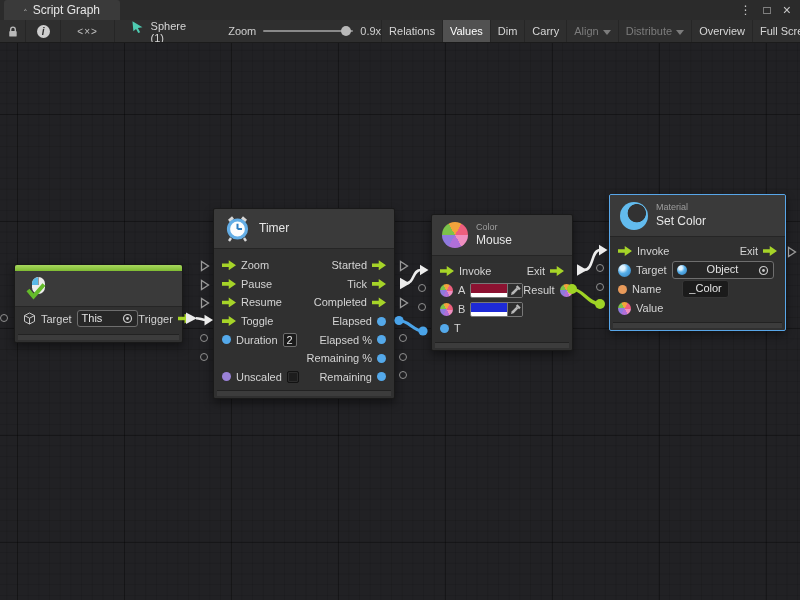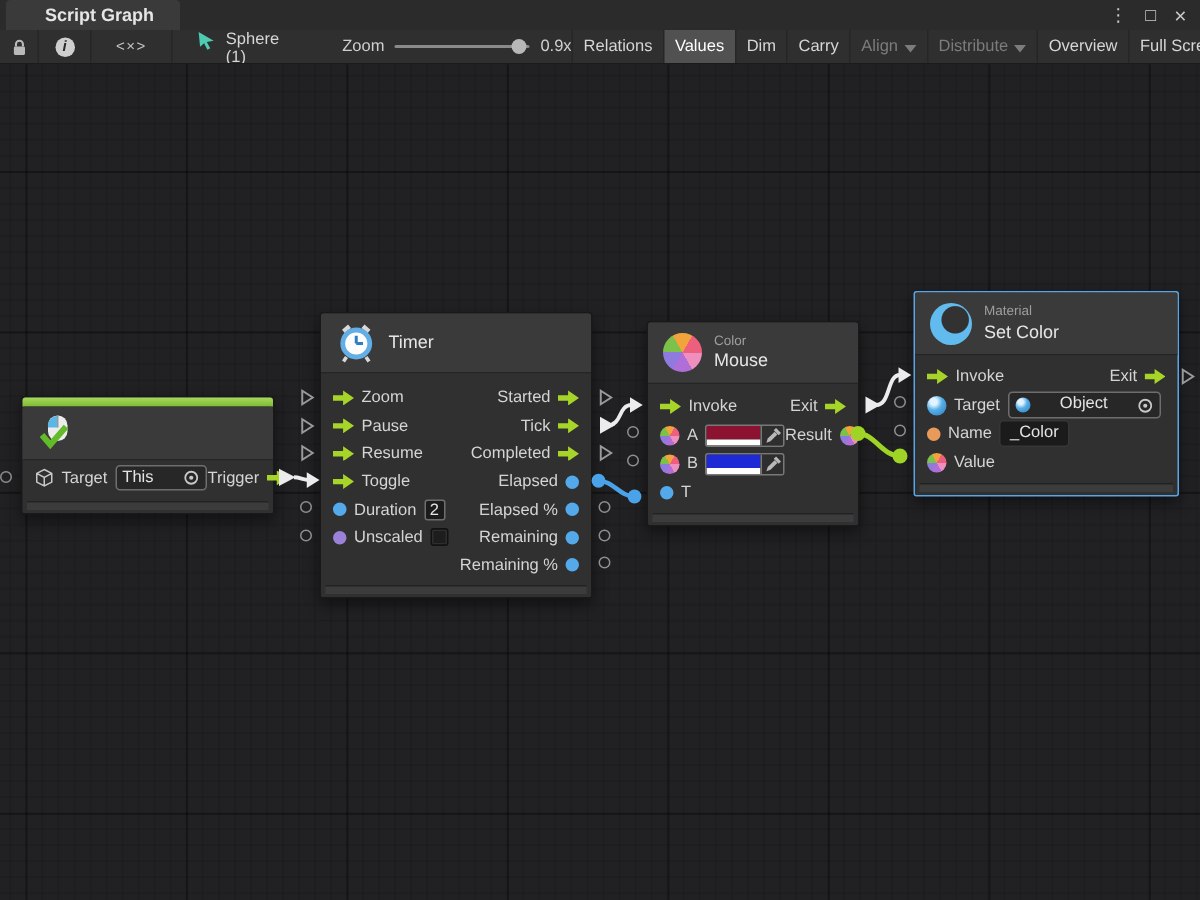--- a/index.html
+++ b/index.html
@@ -2,21 +2,21 @@
 <html><head>
 <meta charset="utf-8">
 <style>
   * { margin:0; padding:0; box-sizing:border-box; }
   html,body { width:800px; height:600px; overflow:hidden; background:#222; }
   body { font-family:"Liberation Sans", sans-serif; -webkit-font-smoothing:antialiased; }
   .app { position:relative; width:800px; height:600px; background:#212124; }
 
   
   .titlebar { height:20px; background:#2b2b2b; display:flex; align-items:stretch; }
-  .tab { width:116px; background:#3a3a3a; display:flex; align-items:center; gap:6px; padding:0 20px; margin-left:4px; border-radius:3px 3px 0 0;font-weight:bold; }
+  .tab { width:116px; background:#3a3a3a; display:flex; align-items:center; gap:6px; padding:0 20px; margin-left:4px; border-radius:3px 3px 0 0; }
   .tab-title { font-size:12px; color:#e6e6e6; white-space:nowrap; }
   .win-controls { margin-left:auto; display:flex; align-items:center; gap:12px; padding-right:9px; color:#c9c9c9; font-size:12px; }
   .win-controls span { cursor:default; line-height:1; }
 
   
   .toolbar { height:23px; background:#2f2f2f; border-bottom:1px solid #1b1b1b; display:flex; align-items:stretch; font-size:11px; color:#d6d6d6; overflow:hidden; }
   .tbtn { display:flex; align-items:center; justify-content:center; border-right:1px solid #262626; padding:0 6px; }
   .tb-lock { width:26px; }
   .tb-info { width:36px; }
   .tb-code { width:56px; color:#c2c2c2; font-size:10px; letter-spacing:1px; }
@@ -61,21 +61,21 @@
   .dot { width:9px; height:9px; border-radius:50%; flex:none; }
   .dot-blue { background:#54a9ea; } .dot-purple { background:#9b82d8; } .dot-orange { background:#e89a5a; }
   .wheel { border-radius:50%; flex:none; background:conic-gradient(from -30deg,#f2a33c 0 60deg,#ee5f7e 0 120deg,#ef8fc0 0 180deg,#b06fd8 0 240deg,#8f7ade 0 300deg,#7cc24a 0 360deg); }
   .wheel-sm { width:13px; height:13px; } .wheel-lg { width:26px; height:26px; }
   .sphere-sm { width:13px; height:13px; border-radius:50%; flex:none; background:radial-gradient(circle at 35% 30%, #e2f4ff 0 18%, #56aee8 45%, #2f7ab8 100%); }
   .sphere-xs { width:10px; height:10px; border-radius:50%; flex:none; background:radial-gradient(circle at 35% 30%, #e2f4ff 0 18%, #56aee8 45%, #2f7ab8 100%); }
   .matsphere { width:28px; height:28px; border-radius:50%; flex:none; background:radial-gradient(circle at 60% 40%, #323232 0 37%, #62bbee 40%); }
 
   
   .chip { display:inline-flex; align-items:center; gap:20px; background:#272727; border:1px solid #6e6e6e; border-radius:3px; padding:1px 4px; font-size:11px; color:#e4e4e4; line-height:1.2; }
-  .chip-plain { display:inline-flex; align-items:center; background:#1b1b1b; border:1px solid #363636; border-radius:3px; padding:1px 6px; font-size:11px; color:#e4e4e4; line-height:1.2; }
+  .chip-plain { display:inline-flex; align-items:center; background:#1b1b1b; border:1px solid #363636; border-radius:3px; padding:1px 6px; font-size:11px; color:#e4e4e4; line-height:1.2;margin-left:16px; }
   .valbox { min-width:14px; background:#1b1b1b; border:1px solid #6e6e6e; border-radius:2px; padding:0 3px; text-align:center; font-size:11px; color:#e4e4e4; }
   .chk { width:12px; height:12px; background:#1d1d1d; border:1px solid #121212; border-radius:2px; box-shadow:inset 0 0 0 1px #2e2e2e; }
   .swatchwrap { display:flex; align-items:stretch; border:1px solid #787878; border-radius:2px; overflow:hidden; height:15px; }
   .swatch { width:36px; display:flex; flex-direction:column; }
   .swatch .sc { flex:1; } .swatch .sa { height:4px; background:#fff; }
   .sc-a { background:#8c1231; } .sc-b { background:#1e2ad6; }
   .eyebtn { width:15px; display:flex; align-items:center; justify-content:center; border-left:1px solid #787878; background:#2e2e2e; }
 
   
   .oport { position:absolute; z-index:4; }
@@ -327,34 +327,34 @@
               <span class="dot dot-blue"></span>
               <span class="plabel">Duration</span>
               <span class="valbox">2</span>
             </div>
           <div class="pg">
               <span class="plabel">Elapsed %</span>
               <span class="dot dot-blue"></span>
             </div>
         </div>
         <div class="row" style="height:18.6px;">
+          <div class="pg"></div>
+          <div class="pg">
+              <span class="plabel">Remaining %</span>
+              <span class="dot dot-blue"></span>
+            </div>
+        </div>
+        <div class="row" style="height:18.6px;">
           <div class="pg">
               <span class="dot dot-purple"></span>
               <span class="plabel">Unscaled</span>
               <span class="chk"></span>
             </div>
           <div class="pg">
               <span class="plabel">Remaining</span>
-              <span class="dot dot-blue"></span>
-            </div>
-        </div>
-        <div class="row" style="height:18.6px;">
-          <div class="pg"></div>
-          <div class="pg">
-              <span class="plabel">Remaining %</span>
               <span class="dot dot-blue"></span>
             </div>
         </div>
       </div>
       <div class="nfoot"></div>
     </div>
 
     <div class="node" style="left:431px;top:171px;width:142px;height:137px;">
       <div class="nhead" style="height:41px;">
         <span class="wheel wheel-lg"></span>

